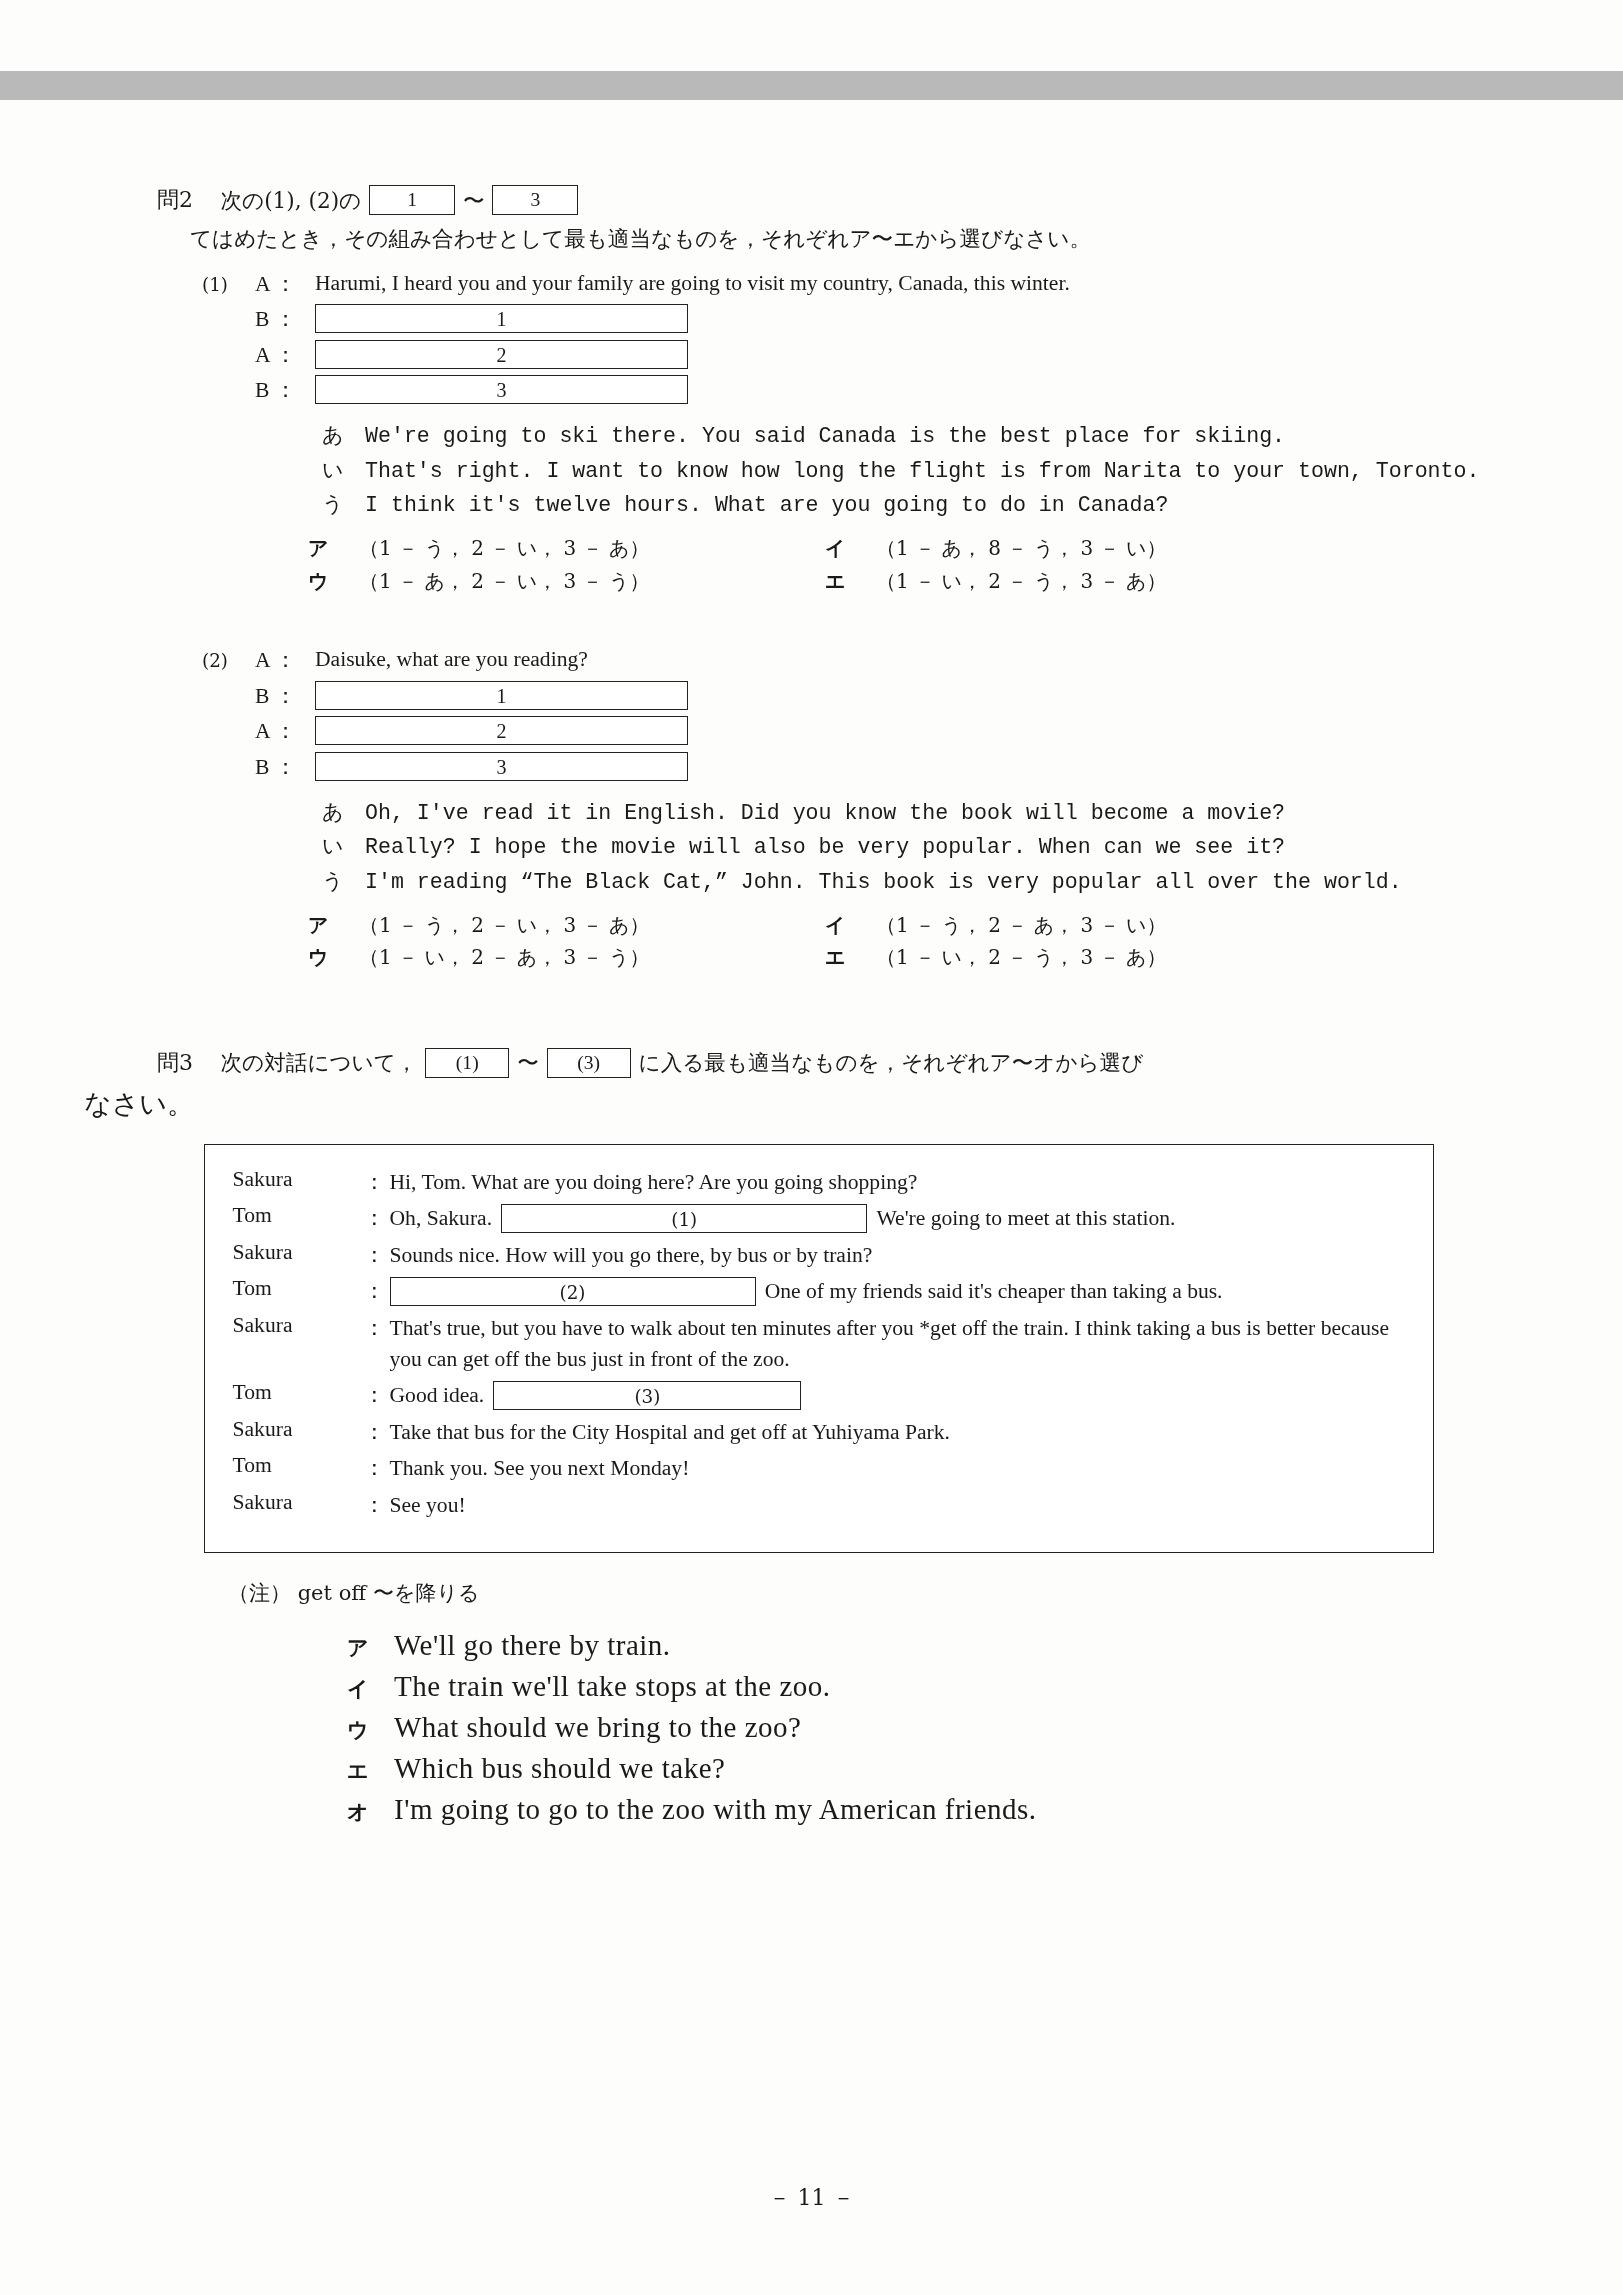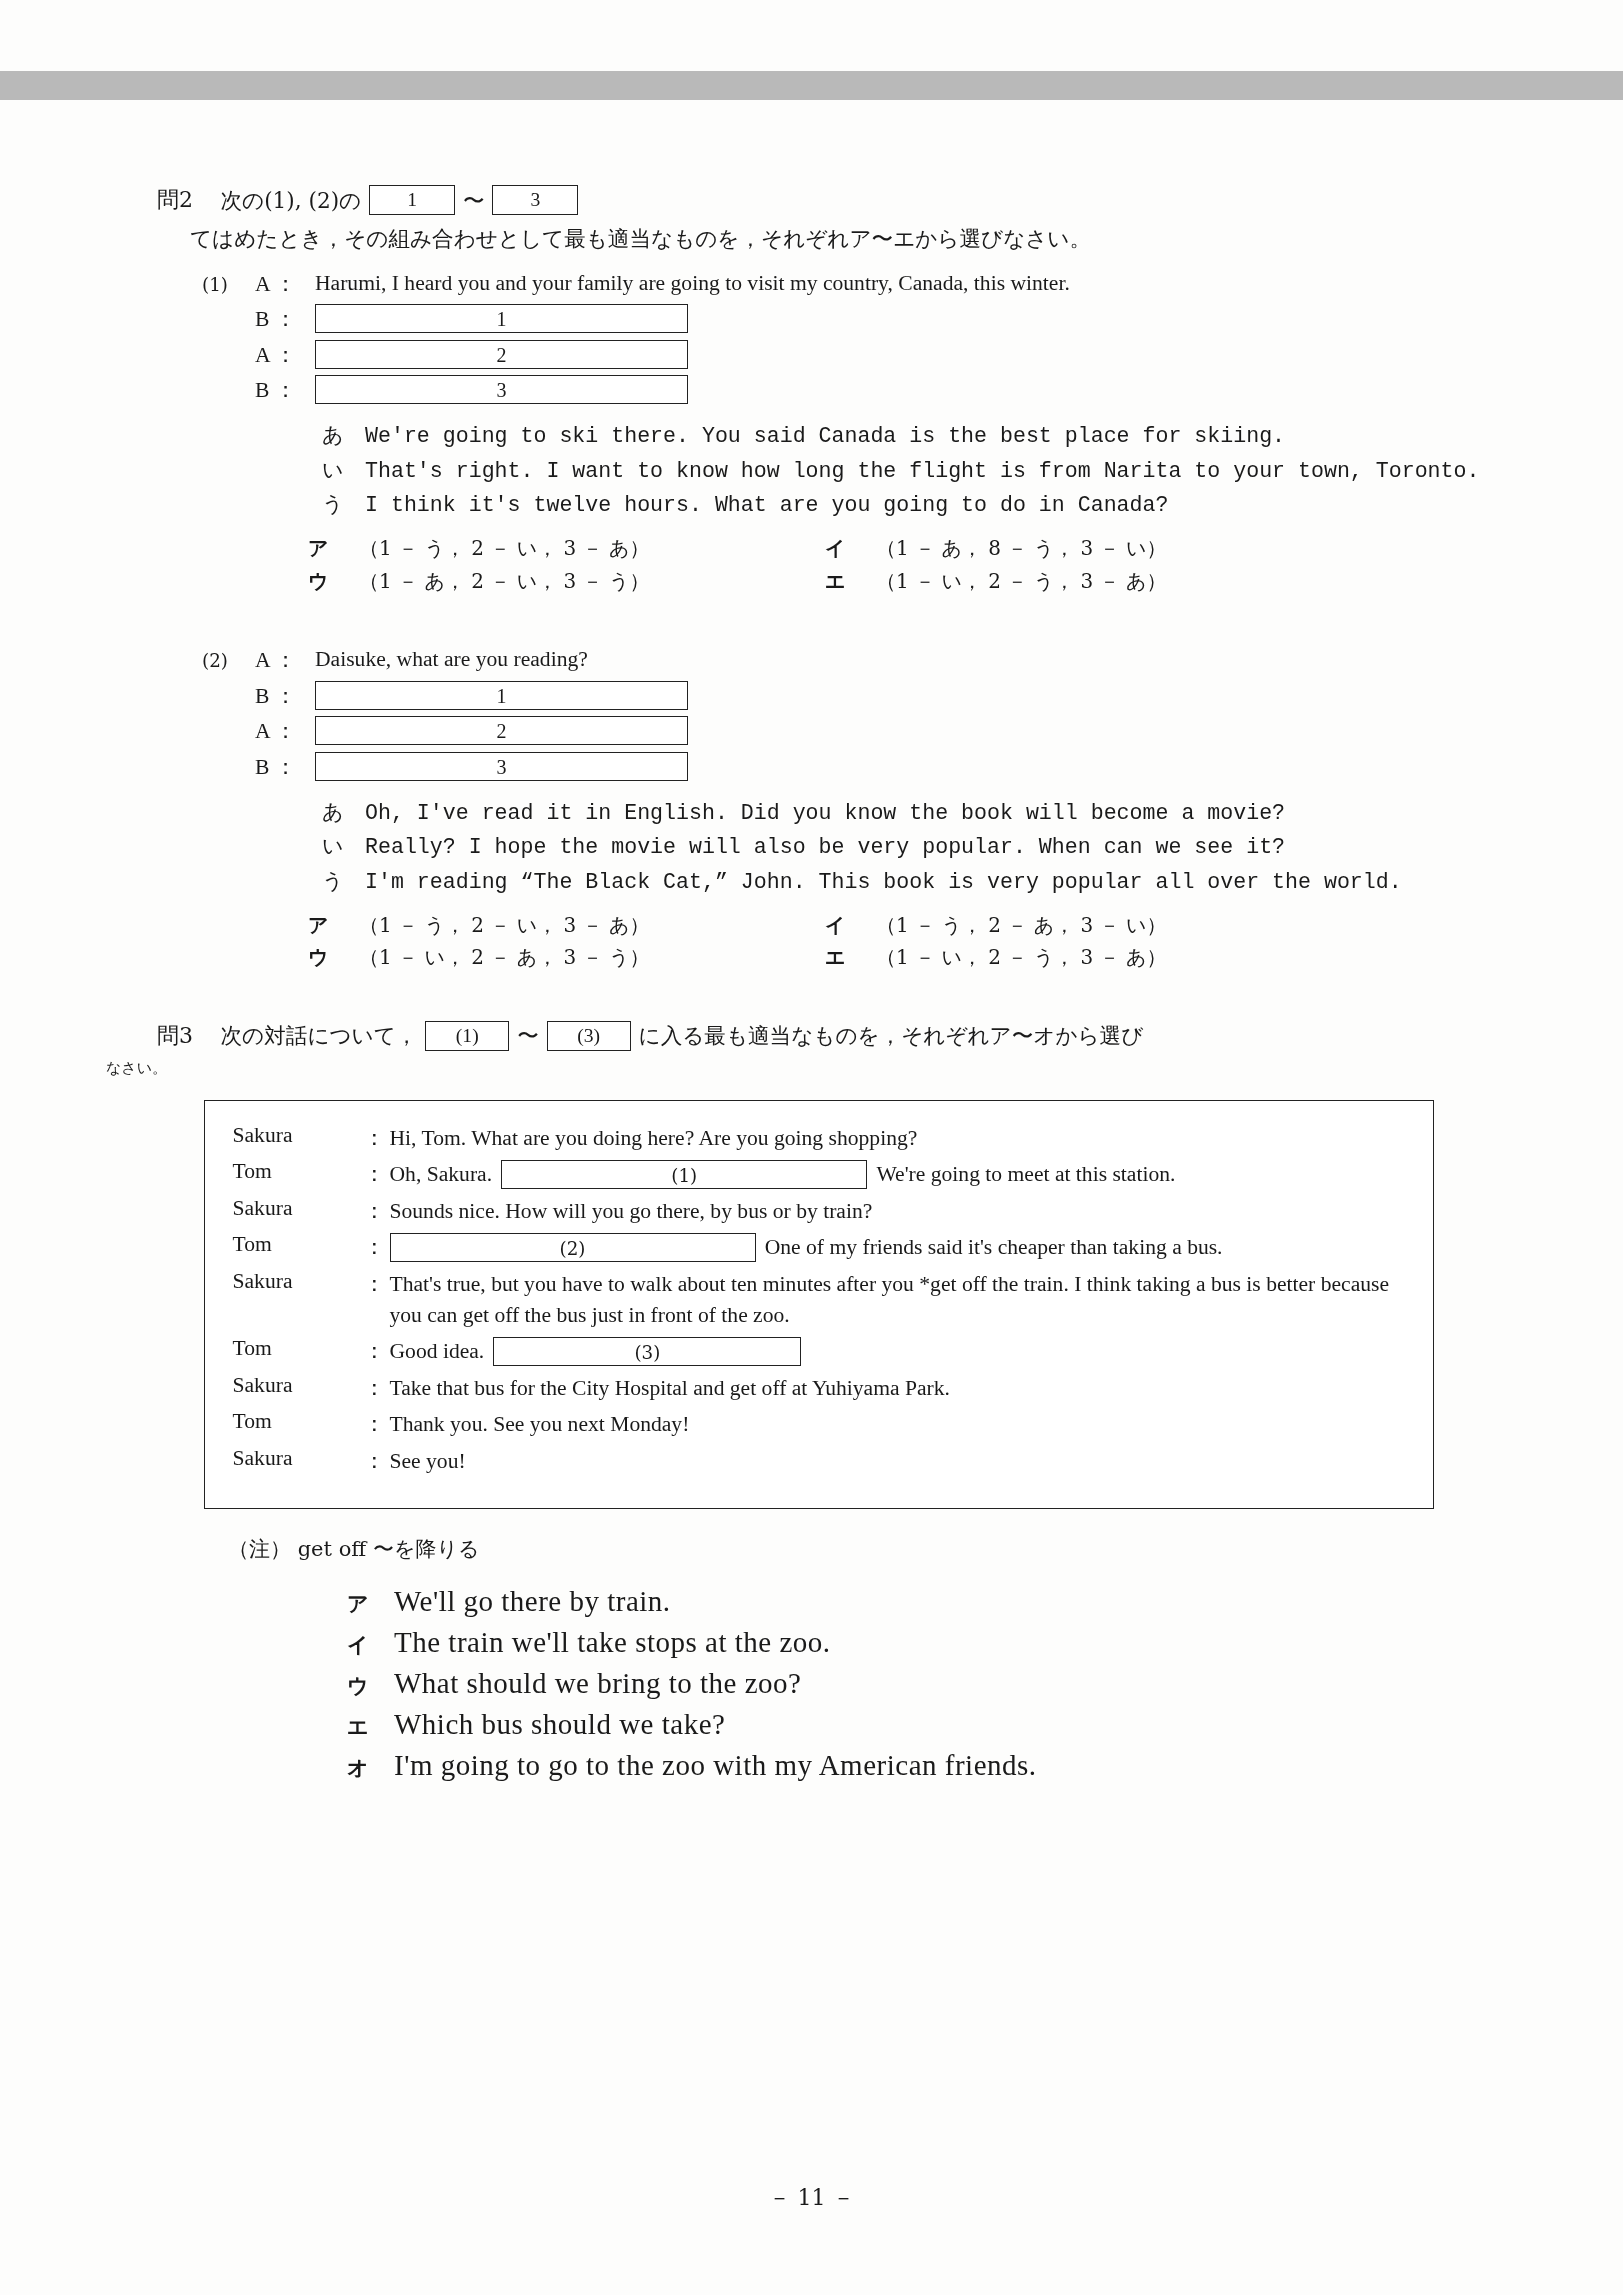--- a/index.html
+++ b/index.html
@@ -160,32 +160,32 @@
     flex: 0 0 auto;
   }
   .combo-val {
     font-family: "DejaVu Serif", serif;
     font-size: 20px;
     white-space: nowrap;
   }
 
   
   .q3 {
-    margin-top: 50px;
+    margin-top: 77px;
   }
   .q3-head {
     display: flex;
     align-items: center;
     padding-left: 157px;
     white-space: nowrap;
   }
   .q3-head2 {
-    padding-left: 106px;
-    font-family: "DejaVu Serif", serif;
-    font-size: 15px;
+    padding-left: 84px;
+    font-family: "DejaVu Serif", serif;
+    font-size: 27px;
     margin-top: 7.9px;
   }
   .dialogue-box {
     margin: 22px 0 0 204px;
     width: 1230px;
     border: 1.3px solid #222;
     padding: 22px 26px 26px 27.5px;
     box-sizing: border-box;
     background: #fff;
   }

